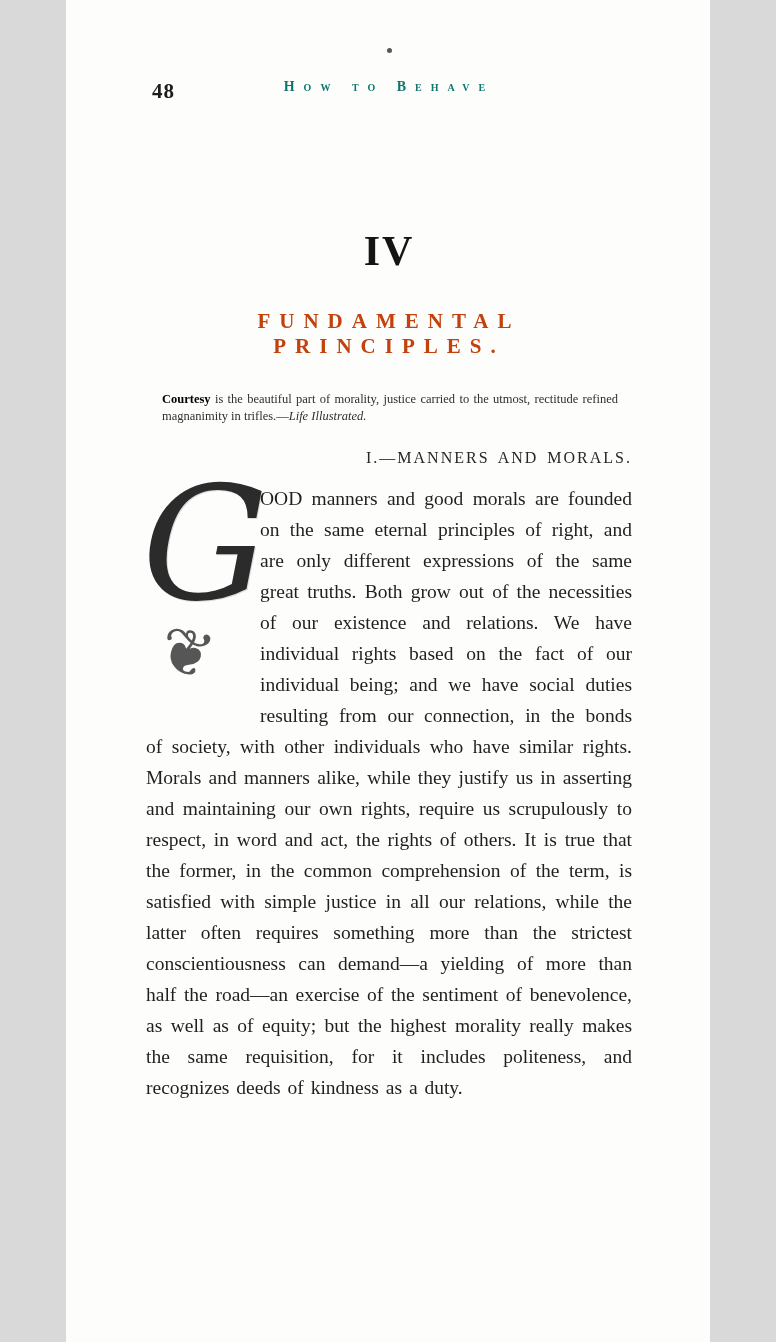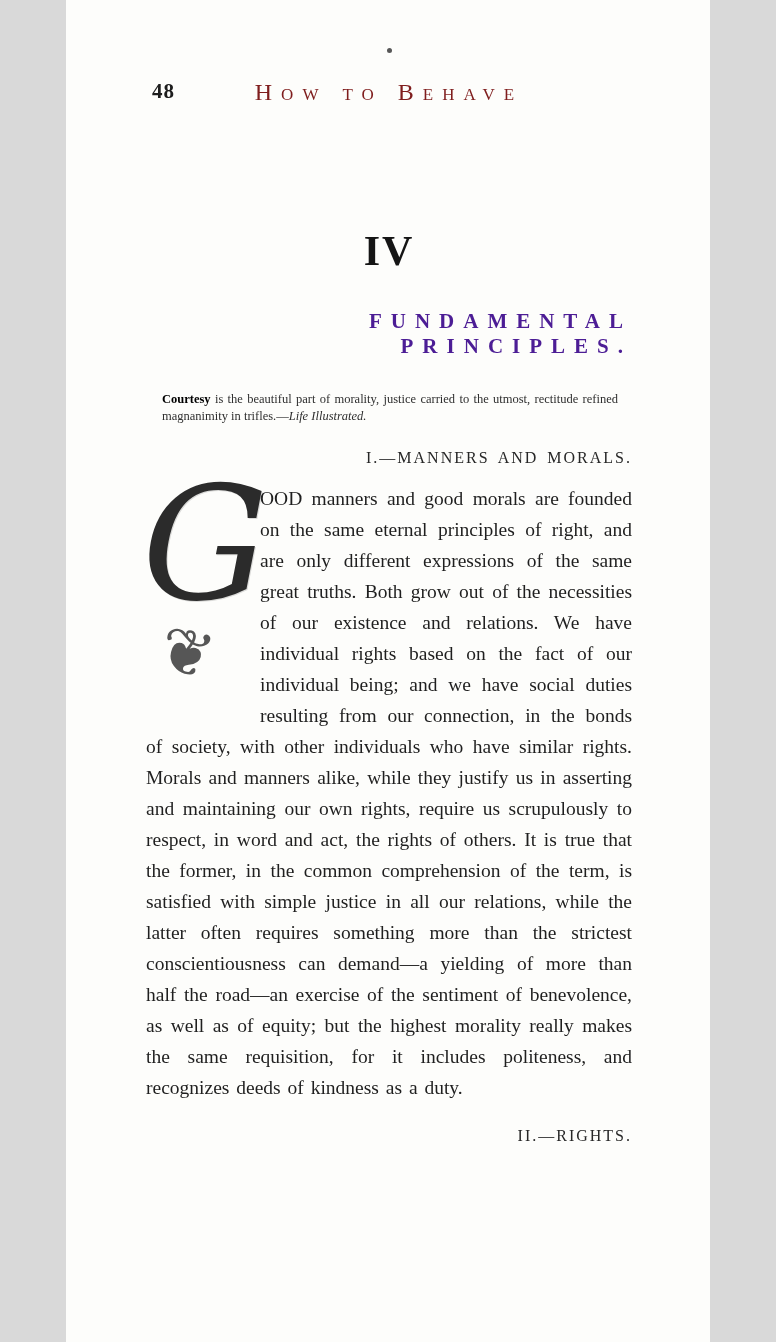--- a/index.html
+++ b/index.html
@@ -37,40 +37,40 @@
     position: absolute;
     left: 6px; top: 0;
     font-weight: bold;
     font-size: 21px;
     letter-spacing: 1px;
     color: #1d1d1d;
   }
   .running-title {
     text-align: center;
     font-variant: small-caps;
-    font-size: 24px;
+    font-size: 14px;
     letter-spacing: 9px;
-    color: #7f1d1d;
-    font-weight: 400;
+    color: #0f766e;
+    font-weight: 700;
   }
   .chapter-numeral {
     margin-top: 122px;
     text-align: center;
     font-size: 42px;
     font-weight: bold;
     letter-spacing: 2px;
     color: #151515;
   }
   .chapter-title {
     margin-top: 34px;
-    text-align: right;
+    text-align: center;
     font-size: 21px;
     font-weight: bold;
     letter-spacing: 9px;
-    color: #4c1d95;
+    color: #c2410c;
     word-spacing: 8px;
   }
   .epigraph {
     margin-top: 32px;
     font-size: 12.5px;
     line-height: 17px;
     text-align: justify;
     color: #2e2e2e;
     padding: 0 14px 0 16px;
   }
@@ -161,16 +161,15 @@
 
   <div class="section-heading first">I.—MANNERS AND MORALS.</div>
 
   <p class="body-par first">
     <span class="dropcap-wrap">
       <span class="dropcap">G</span>
       <span class="flourish">❦</span>
     </span><span>OOD manners and good morals are founded on the same eternal principles of right, and are only different expressions of the same great truths. Both grow out of the necessities of our existence and relations. We have individual rights based on the fact of our individual being; and we have social duties resulting from our connection, in the bonds of society, with other individuals who have similar rights. Morals and manners alike, while they justify us in asserting and maintaining our own rights, require us scrupulously to respect, in word and act, the rights of others. It is true that the former, in the common comprehension of the term, is satisfied with simple justice in all our relations, while the latter often requires something more than the strictest conscientiousness can demand—a yielding of more than half the road—an exercise of the sentiment of benevolence, as well as of equity; but the highest morality really makes the same requisition, for it includes politeness, and recognizes deeds of kindness as a duty.</span>
   </p>
 
-  <div class="section-heading second">II.—RIGHTS.</div>
 
 
 </div>
 
 </body></html>

